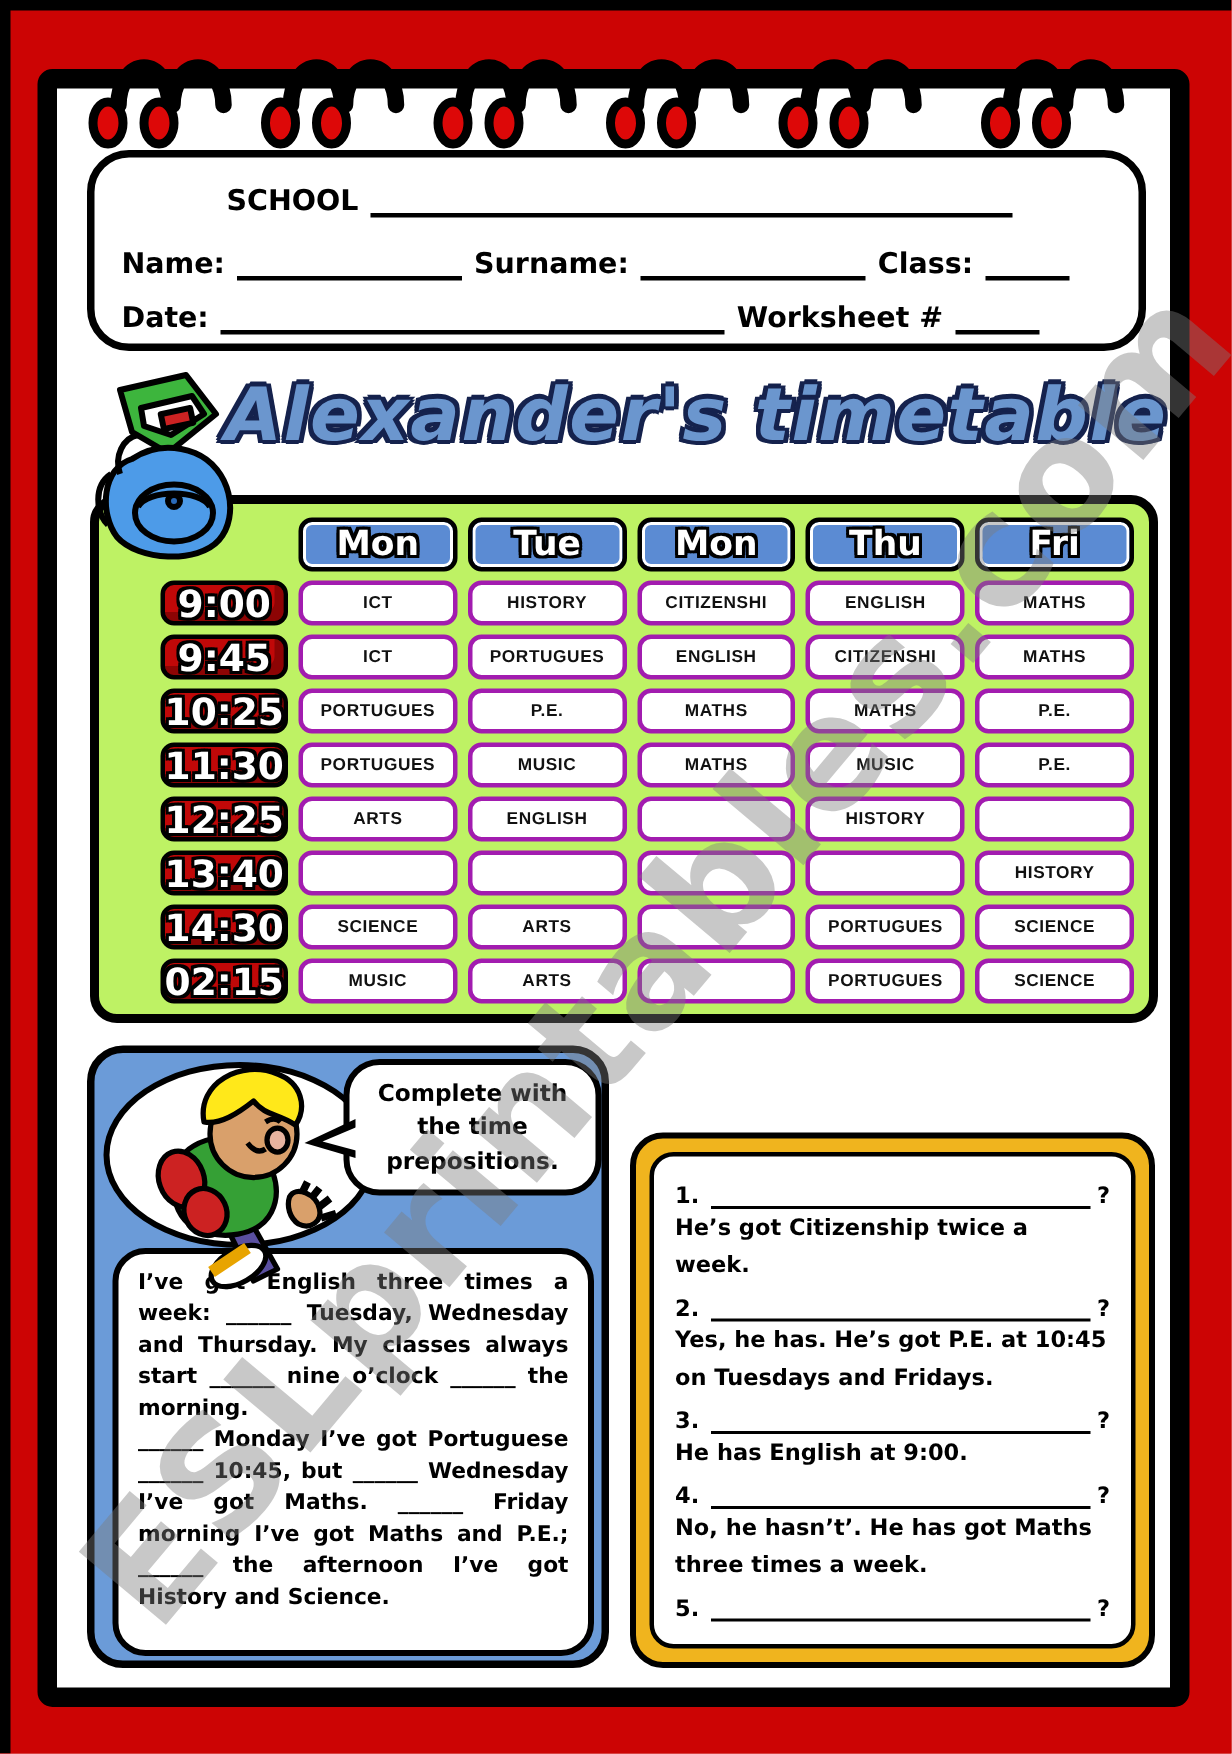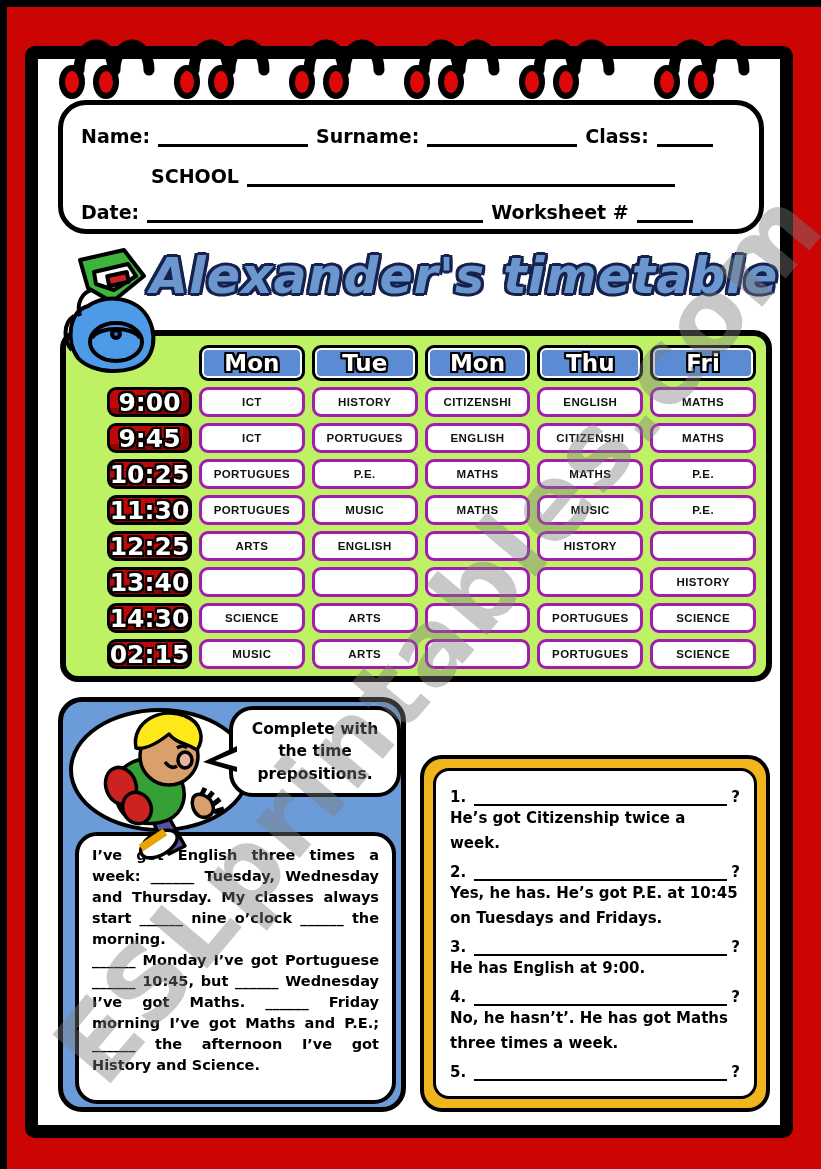--- a/index.html
+++ b/index.html
@@ -130,37 +130,37 @@
       <ellipse cx="417" cy="74" rx="10" ry="14"></ellipse>
         <ellipse cx="451" cy="74" rx="10" ry="14"></ellipse>
       <ellipse cx="532" cy="74" rx="10" ry="14"></ellipse>
         <ellipse cx="566" cy="74" rx="10" ry="14"></ellipse>
       <ellipse cx="667" cy="74" rx="10" ry="14"></ellipse>
         <ellipse cx="701" cy="74" rx="10" ry="14"></ellipse>
     </g>
   </svg>
 
   <div class="school-box">
+    <div class="srow srow1">
+      <span>SCHOOL</span>
+      <span class="sp"></span>
+      <span class="blank" style="width:428px"></span>
+    </div>
     <div class="srow srow2">
       <span>Name:</span>
       <span class="sp"></span>
         <span class="blank" style="width:150px"></span>
       <span class="sp"></span>
       <span>Surname:</span>
       <span class="sp"></span>
         <span class="blank" style="width:150px"></span>
       <span class="sp"></span>
       <span>Class:</span>
       <span class="sp"></span>
         <span class="blank" style="width:56px"></span>
-    </div>
-    <div class="srow srow1">
-      <span>SCHOOL</span>
-      <span class="sp"></span>
-      <span class="blank" style="width:428px"></span>
     </div>
     <div class="srow srow3">
       <span>Date:</span>
       <span class="sp"></span>
         <span class="blank" style="width:336px"></span>
       <span class="sp"></span>
       <span>Worksheet #</span>
       <span class="sp"></span>
         <span class="blank" style="width:56px"></span>
     </div>

